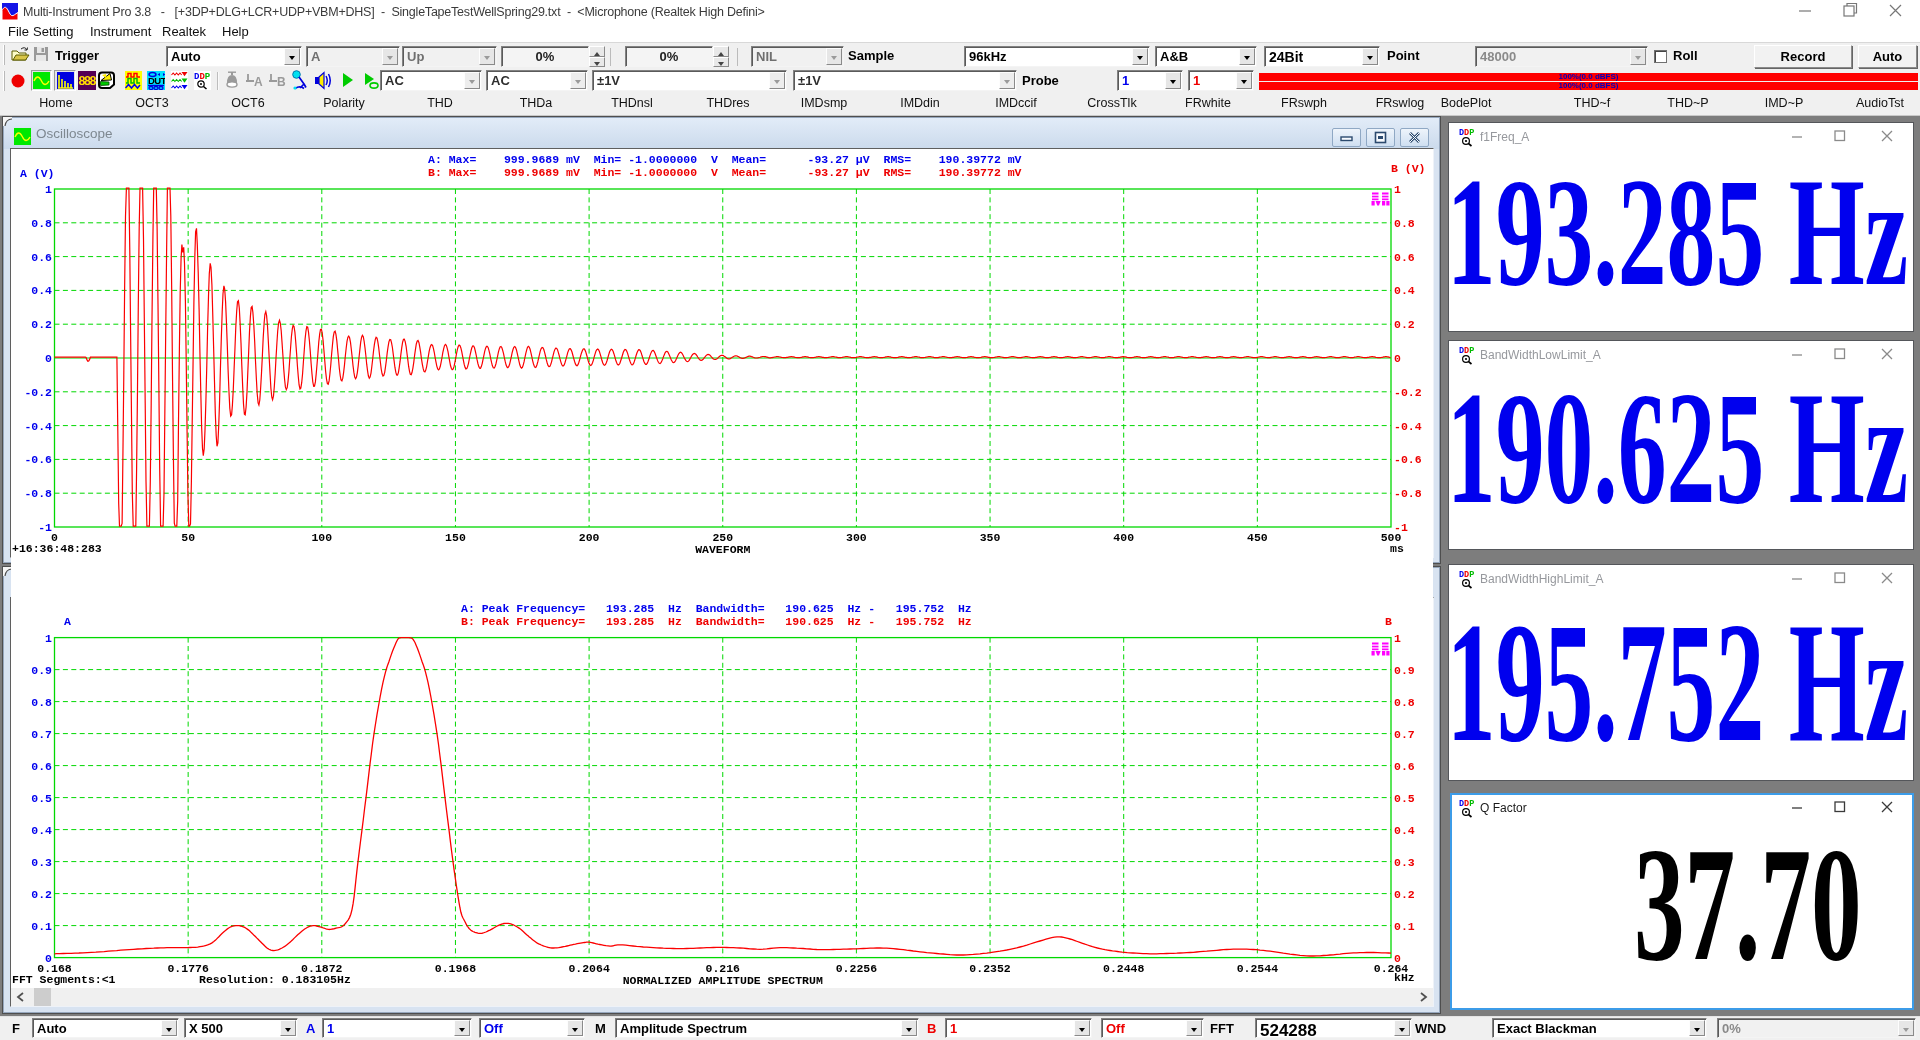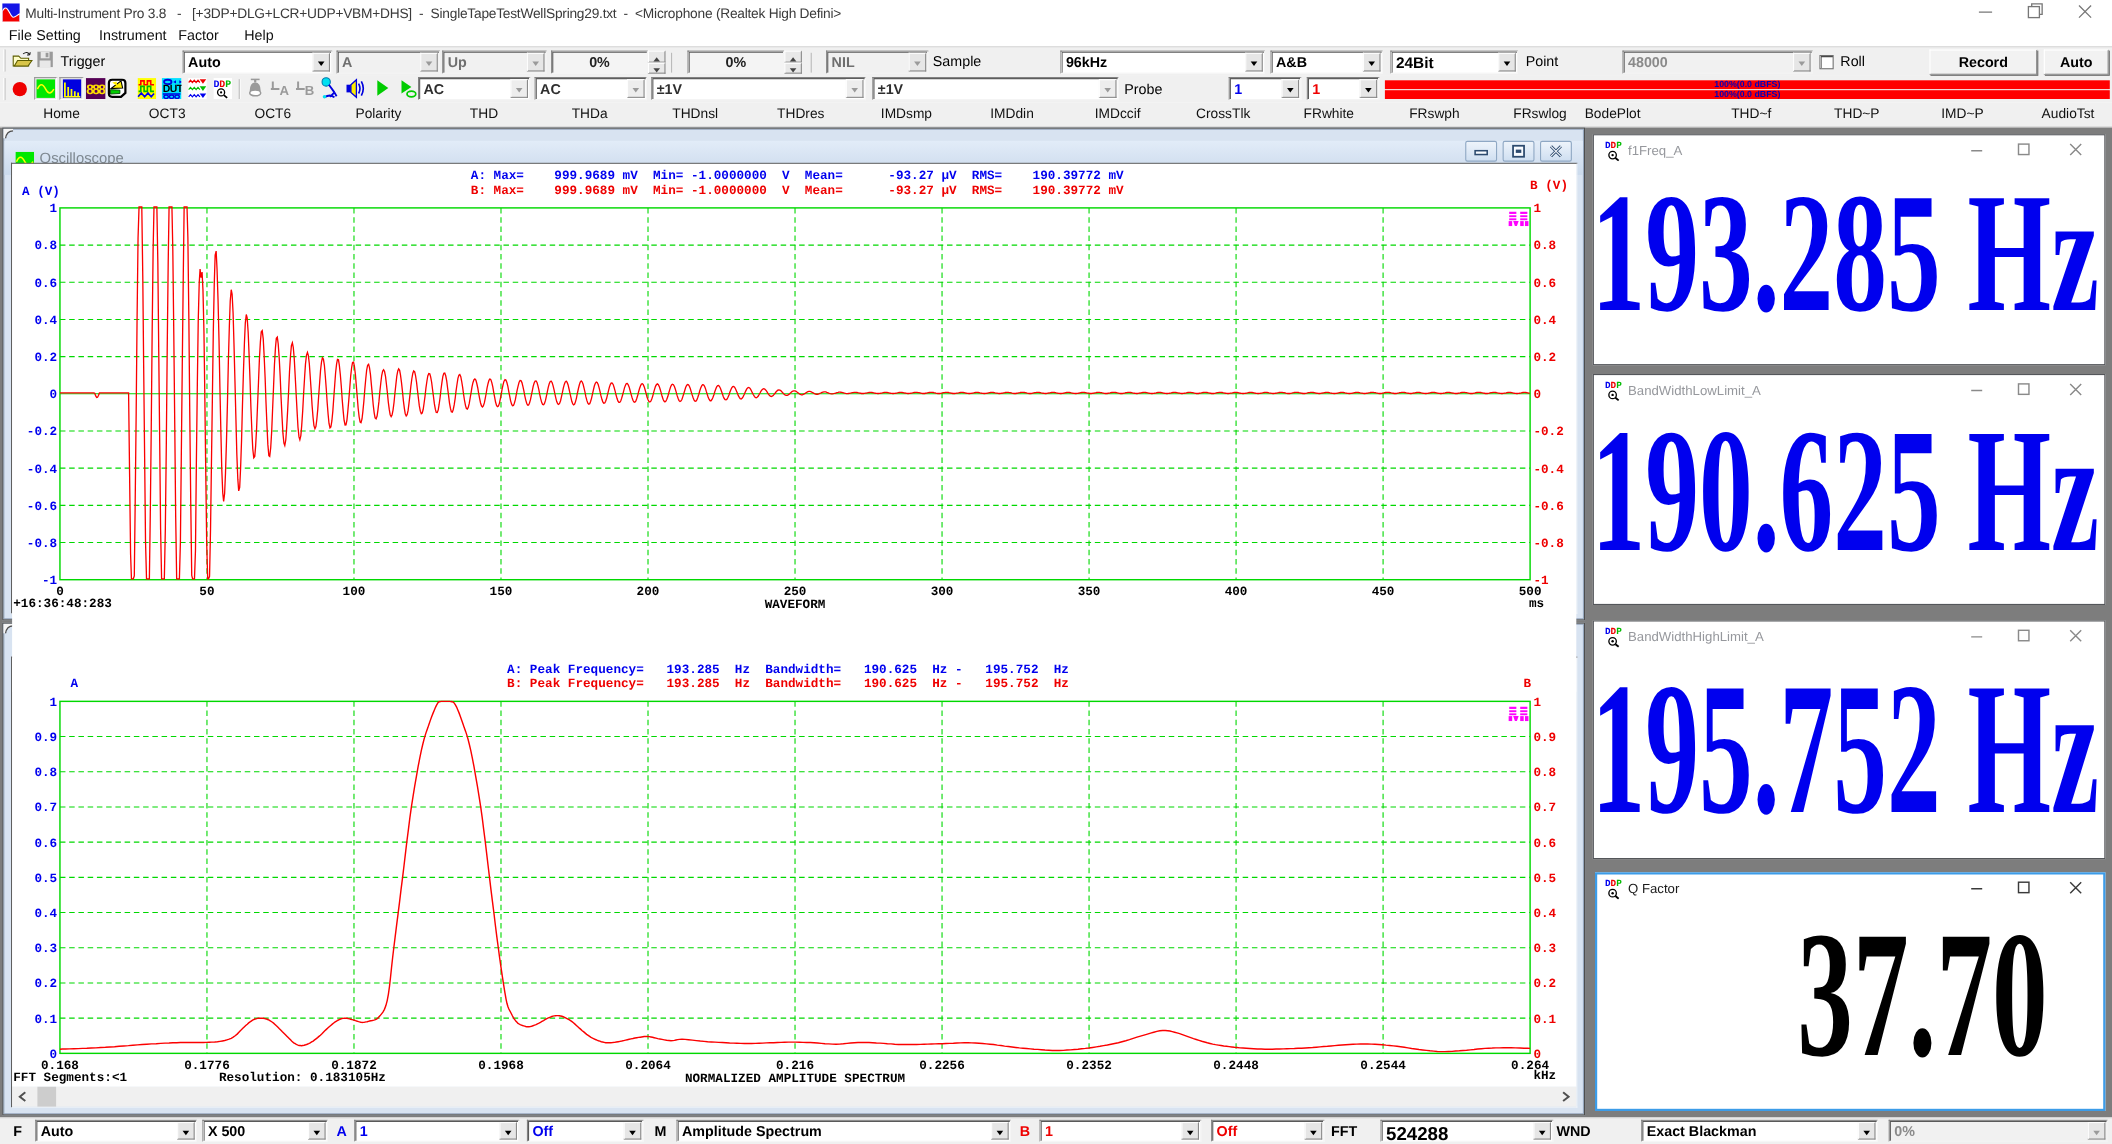--- a/index.html
+++ b/index.html
@@ -5,35 +5,35 @@
  font-family:"Liberation Sans",sans-serif;-webkit-font-smoothing:antialiased}
 .abs{position:absolute}
 #titlebar{left:0;top:0;width:1920px;height:23px;background:#ffffff}
 #title-text{left:23px;top:5px;position:absolute;font-size:12.5px;color:#3b3b3b;letter-spacing:-0.22px}
 #menubar{left:0;top:23px;width:1920px;height:19px;background:#ffffff}
 .menu-item{top:24px;font-size:13px;color:#101010}
 #tb1{left:0;top:42px;width:1920px;height:27px;background:#f0f0f0;border-top:1px solid #d8d8d8}
 #tb2{left:0;top:69px;width:1920px;height:24px;background:#f0f0f0}
 #tabrow{left:0;top:93px;width:1920px;height:23px;background:#f0f0f0;border-bottom:1px solid #c8c8c8}
 .tab{top:96px;width:96px;text-align:center;font-size:12.5px;color:#111}
-.blabel{font-size:13px;font-weight:normal;color:#000}
+.blabel{font-size:13px;font-weight:bold;color:#000}
 .combo{background:#fff;border:1px solid #828282;border-right-color:#f4f4f4;border-bottom-color:#f4f4f4;box-shadow:inset 1px 1px 0 #5a5a5a}
 .combo .t{position:absolute;left:4px;top:2px;font-size:13px;font-weight:bold;color:#000;white-space:pre}
 .combo .arr{position:absolute;right:1px;top:1px;bottom:1px;width:16px;background:#e6e6e6;border:1px solid #8a8a8a;border-top-color:#fdfdfd;border-left-color:#fdfdfd}
 .combo .arr:after{content:'';position:absolute;left:3.5px;top:7px;border:3.5px solid transparent;border-top:4.5px solid #000}
 .combo.gray{background:#f1f1f1}
 .combo.gray .t{color:#8a8a8a}
 .combo.gray .arr:after{border-top-color:#9a9a9a}
 .combo.ga .arr{background:#ededed}
 .combo.ga .arr:after{border-top-color:#9a9a9a}
 .btn97{background:#f2f2f2;border:1px solid #8a8a8a;border-top-color:#fff;border-left-color:#fff;box-shadow:1px 1px 0 #666;text-align:center;font-size:13px;font-weight:bold;color:#000}
 .icon{top:71px;width:20px;height:20px}
 .sep2{top:72px;width:1px;height:18px;background:#bdbdbd;box-shadow:1px 0 0 #fafafa}
 .mdiwin{background:#d8e3f1;border:1px solid #4e4e4e;box-shadow:inset 0 0 0 1px #96a7bd}
-.wtitle{position:absolute;left:1px;right:1px;top:11px;height:31px;
+.wtitle{position:absolute;left:1px;right:1px;top:1px;height:31px;
  background:linear-gradient(#e2ecf8,#cbdaec)}
 .wtitle .txt{position:absolute;left:32px;top:8px;font-size:13.5px;color:#7e8890}
 .wbtn{position:absolute;width:29px;height:19px;border:1px solid #8fa8c4;border-radius:2px;background:linear-gradient(#eef4fb,#cfdff1)}
 .wclient{position:absolute;background:#fff}
 .ddpwin{background:#fff;border:1px solid #54565a}
 .ddp-title{position:absolute;font-size:12px;color:#96989d}
 .num{position:absolute;font-family:"Liberation Serif",serif;font-weight:bold;
  transform-origin:0 0;white-space:pre;line-height:1}
 #statusbar{left:0;top:1016px;width:1920px;height:24px;background:#f0f0f0;border-top:1px solid #e4e4e4}
 .scombo{top:1018px;height:20px}
@@ -55,21 +55,21 @@
 <svg class="abs" style="left:1795px;top:0px" width="120" height="22">
     <line x1="4" y1="11" x2="16" y2="11" stroke="#777" stroke-width="1.2"></line>
     <rect x="49" y="6" width="10" height="10" fill="none" stroke="#777" stroke-width="1.2"></rect>
     <path d="M52 6 V3.5 H61.5 V13 H59" fill="none" stroke="#777" stroke-width="1.2"></path>
     <path d="M95 5 L106 16 M106 5 L95 16" stroke="#777" stroke-width="1.2"></path>
   </svg>
 <div class="abs" id="menubar"></div>
 <div class="abs menu-item" style="left:8px">File</div>
 <div class="abs menu-item" style="left:33px">Setting</div>
 <div class="abs menu-item" style="left:90px">Instrument</div>
-<div class="abs menu-item" style="left:162px">Factor</div>
+<div class="abs menu-item" style="left:162px">Realtek</div>
 <div class="abs menu-item" style="left:222px">Help</div>
 <div class="abs" id="tb1"></div>
 <div class="abs" style="left:3px;top:45px;width:2px;height:20px;border-left:1px solid #fff;border-right:1px solid #b9b9b9"></div>
 <svg class="abs" style="left:11px;top:46px" width="19" height="17">
     <path d="M1 14 L1 5 L6 5 L8 7 L15 7 L15 14 Z" fill="#fdfdc8" stroke="#5d5d00" stroke-width="1"></path>
     <path d="M2 14 L5 9 L18 9 L14.5 14 Z" fill="#d8c548" stroke="#5d5d00" stroke-width="1"></path>
     <path d="M10 3 q4 -3 6 1 M16 4 l0.5 -2.5 M16 4 l-2.5 0" fill="none" stroke="#222" stroke-width="1"></path>
   </svg>
 <svg class="abs" style="left:33px;top:46px" width="16" height="16">
     <rect x="1" y="1" width="14" height="14" fill="#9a9a9a"></rect>

